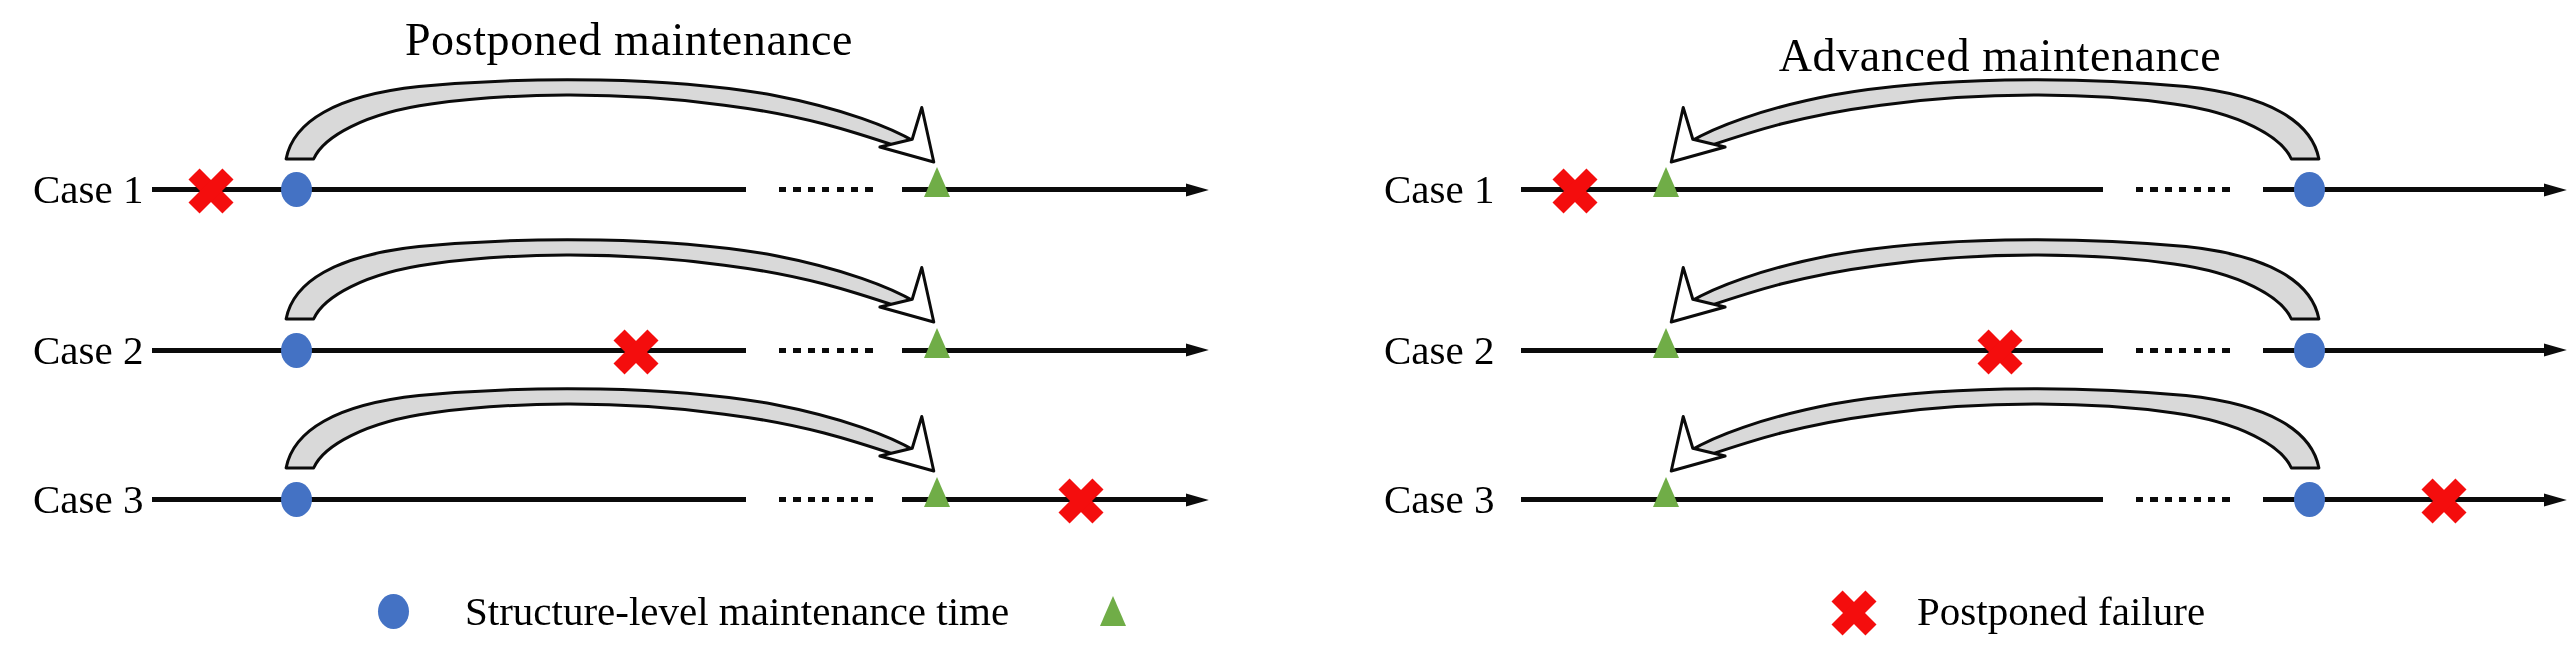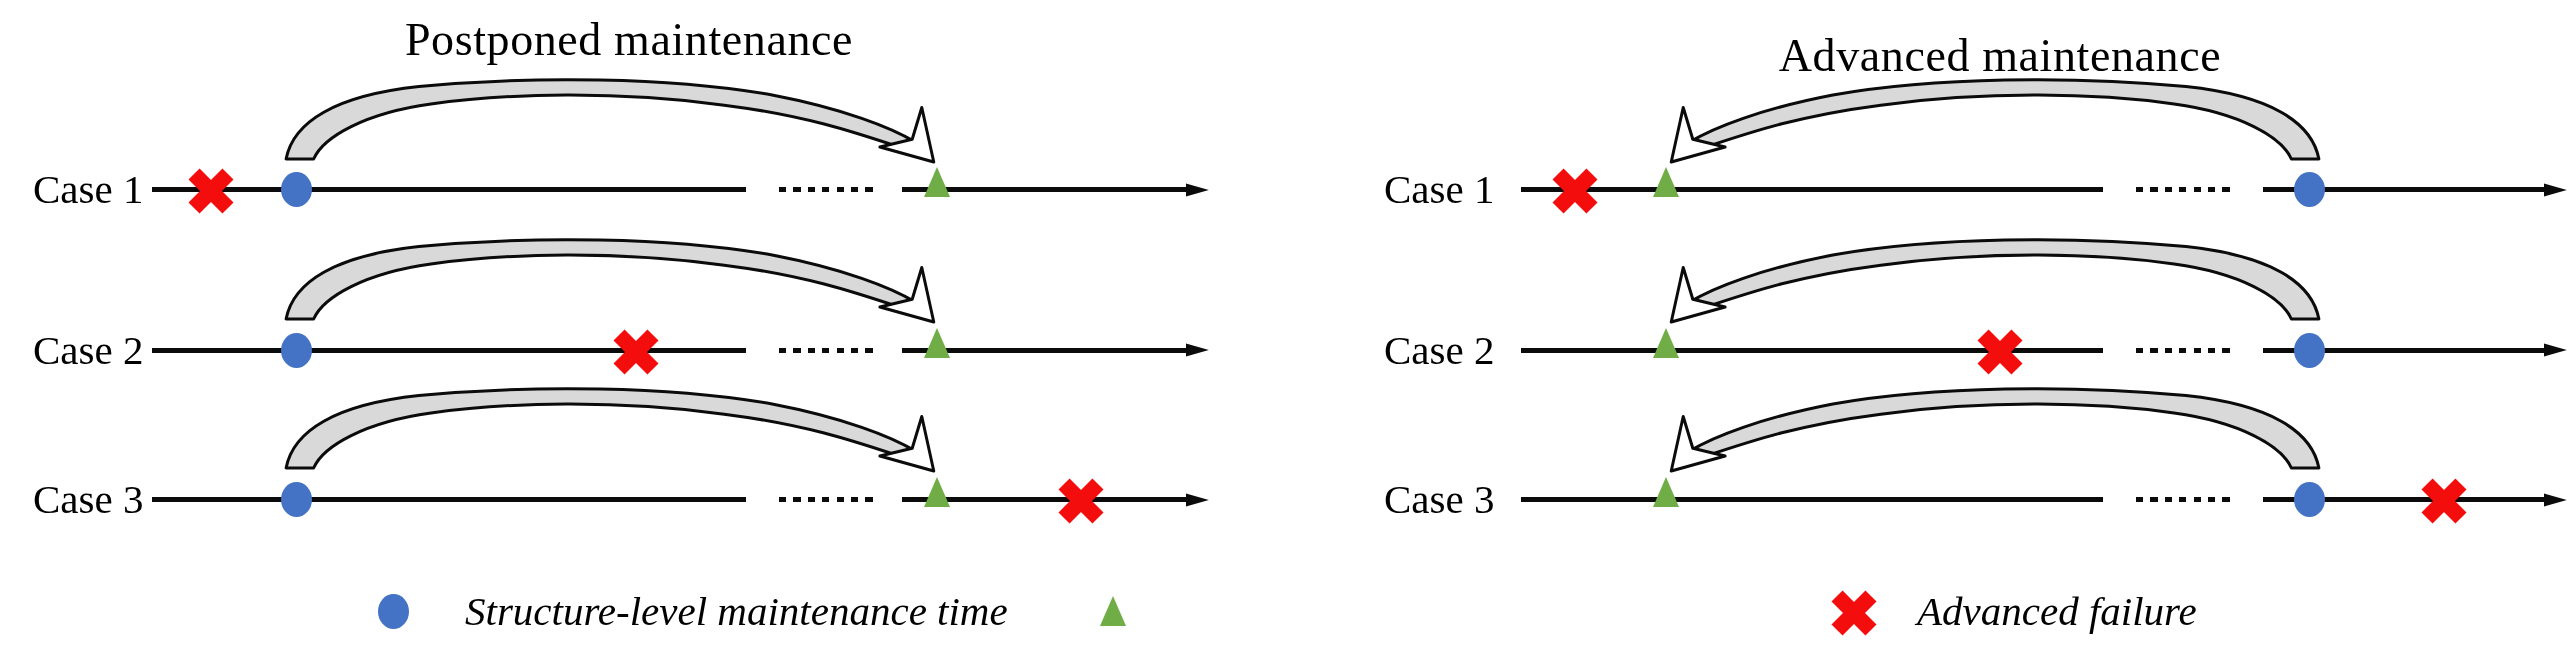--- a/index.html
+++ b/index.html
@@ -1,21 +1,21 @@
 <!DOCTYPE html>
 <html style="font-size:9.6px"><head>
 <meta charset="utf-8">
 <style>
   html,body{margin:0;padding:0;background:#ffffff;}
   #canvas{position:relative;width:2576px;height:653px;background:#ffffff;overflow:hidden;
           font-family:"Liberation Serif","DejaVu Serif",serif;color:#000;}
   .abs{position:absolute;}
   .panel-title{font-size:46px;white-space:nowrap;transform:translateX(-50%);letter-spacing:0.6px;}
   .case-label{font-size:41px;white-space:nowrap;height:55px;line-height:55px;}
-  .legend-label{font-size:41px;white-space:nowrap;height:55px;line-height:55px;font-style:italic;}
+  .legend-label{font-size:41px;white-space:nowrap;height:55px;line-height:55px;}
   .seg{height:4.8px;background:#0b0b0b;}
   .dashseg{height:4.8px;background:repeating-linear-gradient(90deg,#0b0b0b 0 7.2px,transparent 7.2px 14.4px);}
   .m-circle{border-radius:50%;}
   .mir{transform:scaleX(-1);}
   svg{display:block;overflow:visible;}
 </style>
 </head>
 <body>
 
 <div id="canvas">
@@ -217,15 +217,15 @@
     <div class="abs legend-label" style="left:465px;top:584px;">Structure-level maintenance time</div>
     <div class="abs" style="left:1100px;top:596px;width:0;height:0;
       border-left:13.8px solid transparent;border-right:13.8px solid transparent;
       border-bottom:30px solid #70AD47;"></div>
     <div class="abs" style="left:1830px;top:589px;width:48px;height:48px;">
       <svg width="48" height="48" viewBox="-40 -40 80 80">
         <rect x="-40" y="-13" width="80" height="26" fill="#F40D0D" transform="rotate(45)"></rect>
         <rect x="-40" y="-13" width="80" height="26" fill="#F40D0D" transform="rotate(-45)"></rect>
       </svg>
     </div>
-    <div class="abs legend-label" style="left:1917px;top:584px;">Advanced failure</div>
+    <div class="abs legend-label" style="left:1917px;top:584px;">Postponed failure</div>
   </div>
 
 
 </body></html>

